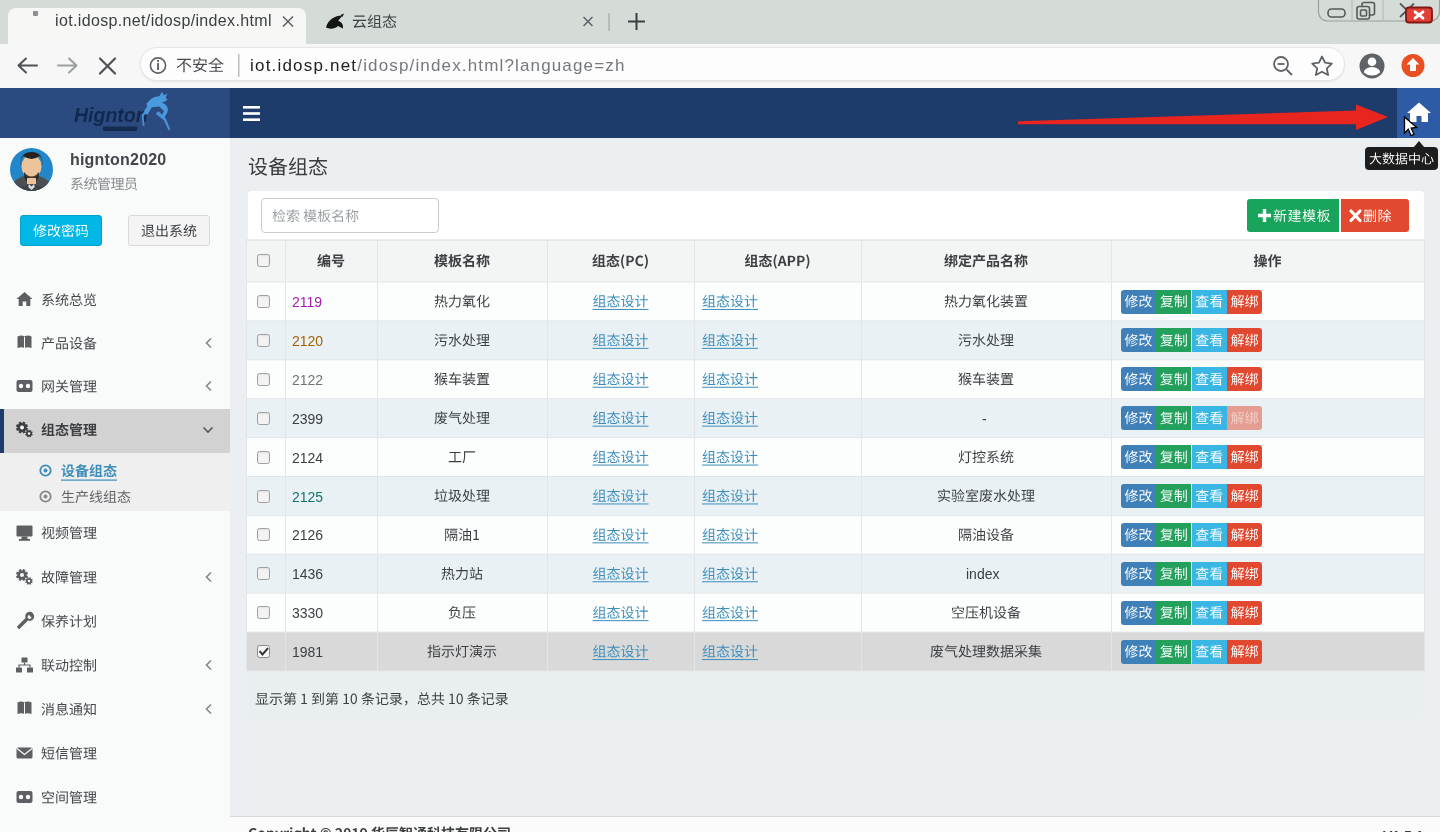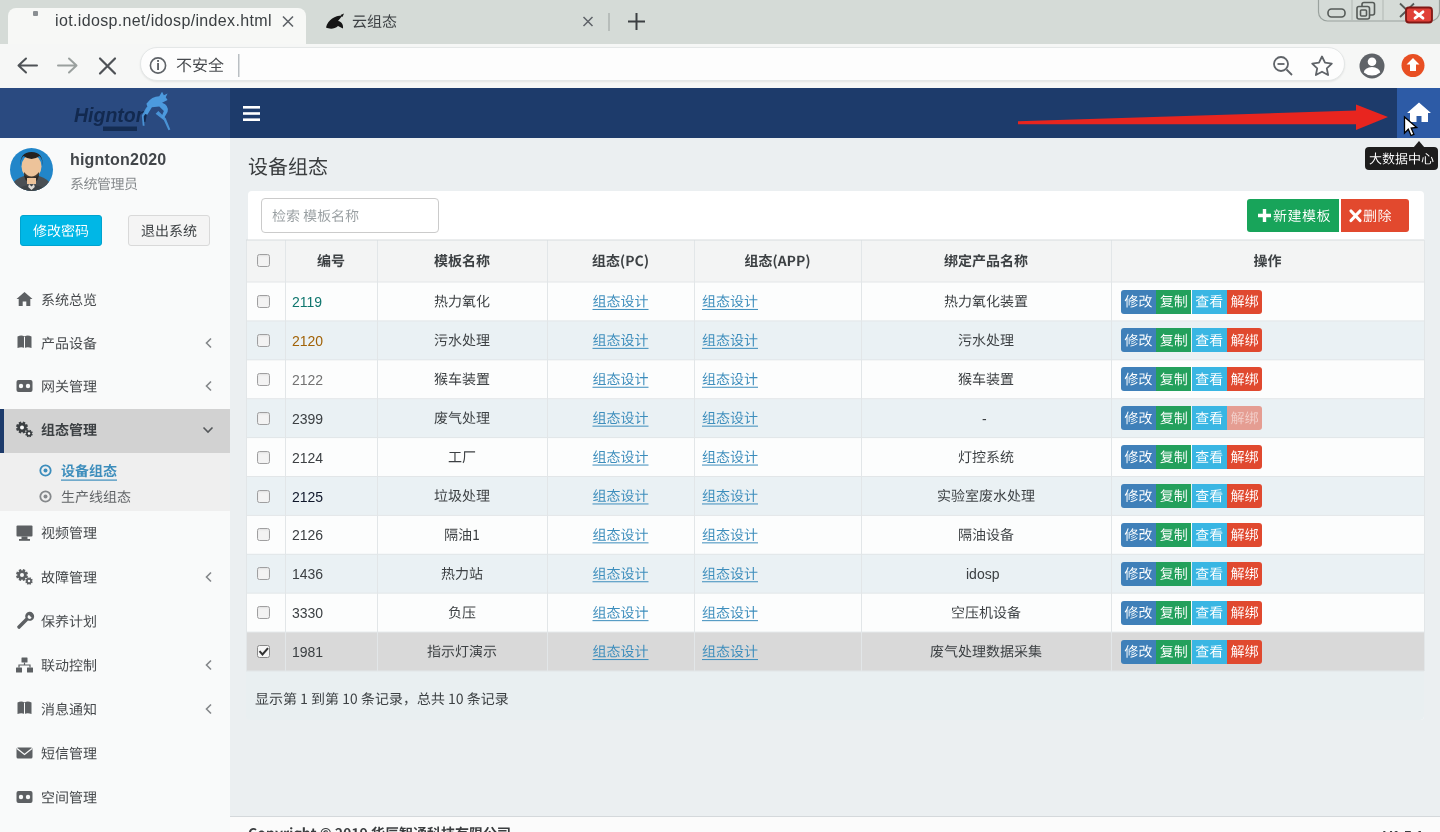--- a/index.html
+++ b/index.html
@@ -1,19 +1,20 @@
 <!DOCTYPE html>
 <html><head><meta charset="utf-8"><style>html,body{margin:0;padding:0;width:1440px;height:832px;overflow:hidden;font-family:"Liberation Sans",sans-serif;}*{box-sizing:border-box}</style></head><body>
 <div style="position:relative;width:1440px;height:588px;background:#ebeff1">
     <div style="position:absolute;left:0px;top:0px;width:1440px;height:44px;background:#d5dbd7"></div>
     <div style="position:absolute;left:8px;top:8px;width:298px;height:36px;background:#f7f8f6;border-radius:8px 8px 0 0"></div>
     <div style="position:absolute;left:33px;top:11px;width:5px;height:5px;background:#8a8f92;border-radius:1px"></div>
     <div style="position:absolute;left:55px;top:12px;width:218px;overflow:hidden;white-space:nowrap;font-size:16px;color:#3c4043;letter-spacing:.35px">iot.idosp.net/idosp/index.html</div>
     <div style="position:absolute;left:0px;top:44px;width:1440px;height:44px;background:#f6f7f6"></div>
     <div style="position:absolute;left:140px;top:47px;width:1205px;height:34px;background:#fdfdfd;border:1px solid #e4e7e7;border-radius:17px;box-shadow:0 1px 2px rgba(0,0,0,0.08)"></div>
+    <div style="position:absolute;left:250px;top:54px;font-size:17px;color:#202124;letter-spacing:1.2px;white-space:nowrap;line-height:23px">iot.idosp.net<span style="color:#75797e;letter-spacing:1.15px">/idosp/index.html?language=zh</span></div>
     <div style="position:absolute;left:230px;top:88px;width:1210px;height:50px;background:#1d3b6b"></div>
     <div style="position:absolute;left:0px;top:88px;width:230px;height:50px;background:#2a4a80"></div>
     <div style="position:absolute;left:1397px;top:88px;width:43px;height:50px;background:#2d5ba6"></div>
     <div style="position:absolute;left:1365px;top:147px;width:73px;height:23px;background:#1d1d1d;border-radius:4px;z-index:40"></div>
     <div style="position:absolute;left:0px;top:138px;width:230px;height:694px;background:#f9fafa"></div>
     <div style="position:absolute;left:70px;top:151px;font-size:16px;font-weight:bold;color:#42464a;letter-spacing:.2px">hignton2020</div>
     <div style="position:absolute;left:20px;top:215px;width:82px;height:31px;background:#00b7e6;border:1px solid #00a3cf;border-radius:3px"></div>
     <div style="position:absolute;left:128px;top:215px;width:82px;height:31px;background:#f4f4f4;border:1px solid #d9d9d9;border-radius:3px"></div>
     <div style="position:absolute;left:0px;top:408.5px;width:230px;height:44px;background:#d2d2d2;border-left:4px solid #1d3b6b"></div>
     <div style="position:absolute;left:0px;top:452.5px;width:230px;height:58.5px;background:#efefef"></div>
@@ -28,21 +29,21 @@
     <div style="position:absolute;left:246px;top:359.8px;width:1178px;height:38.9px;background:#fcfdfd"></div>
     <div style="position:absolute;left:246px;top:398.7px;width:1178px;height:38.9px;background:#eaf1f4"></div>
     <div style="position:absolute;left:246px;top:437.6px;width:1178px;height:38.9px;background:#fcfdfd"></div>
     <div style="position:absolute;left:246px;top:476.5px;width:1178px;height:38.9px;background:#eaf1f4"></div>
     <div style="position:absolute;left:246px;top:515.4px;width:1178px;height:38.9px;background:#fcfdfd"></div>
     <div style="position:absolute;left:246px;top:554.3px;width:1178px;height:38.9px;background:#eaf1f4"></div>
     <div style="position:absolute;left:246px;top:593.2px;width:1178px;height:38.9px;background:#fcfdfd"></div>
     <div style="position:absolute;left:246px;top:632.1px;width:1178px;height:38.9px;background:#d9d9d9"></div>
     <div style="position:absolute;left:257px;top:254px;width:13px;height:13px;background:#f3f3f3;border:1px solid #9f9fa0;border-radius:2.5px;box-shadow:inset 0 1px 2px rgba(0,0,0,0.08)"></div>
     <div style="position:absolute;left:257px;top:295px;width:13px;height:13px;background:#f3f3f3;border:1px solid #9f9fa0;border-radius:2.5px;box-shadow:inset 0 1px 2px rgba(0,0,0,0.08)"></div>
-    <div style="position:absolute;left:292px;top:294px;font-size:14px;color:#0f766e">2119</div>
+    <div style="position:absolute;left:292px;top:294px;font-size:14px;color:#a21caf">2119</div>
     <div style="position:absolute;left:1121px;top:289.5px;width:34.8px;height:24px;background:#3f80b9;border-radius:3px 0 0 3px"></div>
     <div style="position:absolute;left:1156.4px;top:289.5px;width:34.8px;height:24px;background:#23a05c;border-radius:0"></div>
     <div style="position:absolute;left:1191.8px;top:289.5px;width:34.8px;height:24px;background:#39b6e3;border-radius:0"></div>
     <div style="position:absolute;left:1227.2px;top:289.5px;width:34.8px;height:24px;background:#e0492f;border-radius:0 3px 3px 0"></div>
     <div style="position:absolute;left:257px;top:333.9px;width:13px;height:13px;background:#f3f3f3;border:1px solid #9f9fa0;border-radius:2.5px;box-shadow:inset 0 1px 2px rgba(0,0,0,0.08)"></div>
     <div style="position:absolute;left:292px;top:332.9px;font-size:14px;color:#a16207">2120</div>
     <div style="position:absolute;left:1121px;top:328.4px;width:34.8px;height:24px;background:#3f80b9;border-radius:3px 0 0 3px"></div>
     <div style="position:absolute;left:1156.4px;top:328.4px;width:34.8px;height:24px;background:#23a05c;border-radius:0"></div>
     <div style="position:absolute;left:1191.8px;top:328.4px;width:34.8px;height:24px;background:#39b6e3;border-radius:0"></div>
     <div style="position:absolute;left:1227.2px;top:328.4px;width:34.8px;height:24px;background:#e0492f;border-radius:0 3px 3px 0"></div>
@@ -59,34 +60,34 @@
     <div style="position:absolute;left:1156.4px;top:406.2px;width:34.8px;height:24px;background:#23a05c;border-radius:0"></div>
     <div style="position:absolute;left:1191.8px;top:406.2px;width:34.8px;height:24px;background:#39b6e3;border-radius:0"></div>
     <div style="position:absolute;left:1227.2px;top:406.2px;width:34.8px;height:24px;background:#e0492f;border-radius:0 3px 3px 0;opacity:.5"></div>
     <div style="position:absolute;left:257px;top:450.6px;width:13px;height:13px;background:#f3f3f3;border:1px solid #9f9fa0;border-radius:2.5px;box-shadow:inset 0 1px 2px rgba(0,0,0,0.08)"></div>
     <div style="position:absolute;left:292px;top:449.6px;font-size:14px;color:#3c4043">2124</div>
     <div style="position:absolute;left:1121px;top:445.1px;width:34.8px;height:24px;background:#3f80b9;border-radius:3px 0 0 3px"></div>
     <div style="position:absolute;left:1156.4px;top:445.1px;width:34.8px;height:24px;background:#23a05c;border-radius:0"></div>
     <div style="position:absolute;left:1191.8px;top:445.1px;width:34.8px;height:24px;background:#39b6e3;border-radius:0"></div>
     <div style="position:absolute;left:1227.2px;top:445.1px;width:34.8px;height:24px;background:#e0492f;border-radius:0 3px 3px 0"></div>
     <div style="position:absolute;left:257px;top:489.5px;width:13px;height:13px;background:#f3f3f3;border:1px solid #9f9fa0;border-radius:2.5px;box-shadow:inset 0 1px 2px rgba(0,0,0,0.08)"></div>
-    <div style="position:absolute;left:292px;top:488.5px;font-size:14px;color:#0f172a">2125</div>
+    <div style="position:absolute;left:292px;top:488.5px;font-size:14px;color:#0f766e">2125</div>
     <div style="position:absolute;left:1121px;top:484px;width:34.8px;height:24px;background:#3f80b9;border-radius:3px 0 0 3px"></div>
     <div style="position:absolute;left:1156.4px;top:484px;width:34.8px;height:24px;background:#23a05c;border-radius:0"></div>
     <div style="position:absolute;left:1191.8px;top:484px;width:34.8px;height:24px;background:#39b6e3;border-radius:0"></div>
     <div style="position:absolute;left:1227.2px;top:484px;width:34.8px;height:24px;background:#e0492f;border-radius:0 3px 3px 0"></div>
     <div style="position:absolute;left:257px;top:528.4px;width:13px;height:13px;background:#f3f3f3;border:1px solid #9f9fa0;border-radius:2.5px;box-shadow:inset 0 1px 2px rgba(0,0,0,0.08)"></div>
     <div style="position:absolute;left:292px;top:527.4px;font-size:14px;color:#3c4043">2126</div>
     <div style="position:absolute;left:1121px;top:522.9px;width:34.8px;height:24px;background:#3f80b9;border-radius:3px 0 0 3px"></div>
     <div style="position:absolute;left:1156.4px;top:522.9px;width:34.8px;height:24px;background:#23a05c;border-radius:0"></div>
     <div style="position:absolute;left:1191.8px;top:522.9px;width:34.8px;height:24px;background:#39b6e3;border-radius:0"></div>
     <div style="position:absolute;left:1227.2px;top:522.9px;width:34.8px;height:24px;background:#e0492f;border-radius:0 3px 3px 0"></div>
     <div style="position:absolute;left:257px;top:567.3px;width:13px;height:13px;background:#f3f3f3;border:1px solid #9f9fa0;border-radius:2.5px;box-shadow:inset 0 1px 2px rgba(0,0,0,0.08)"></div>
     <div style="position:absolute;left:292px;top:566.3px;font-size:14px;color:#3c4043">1436</div>
-    <div style="position:absolute;left:966px;top:566.3px;font-size:14px;color:#3c4043">idosp</div>
+    <div style="position:absolute;left:966px;top:566.3px;font-size:14px;color:#3c4043">index</div>
     <div style="position:absolute;left:1121px;top:561.8px;width:34.8px;height:24px;background:#3f80b9;border-radius:3px 0 0 3px"></div>
     <div style="position:absolute;left:1156.4px;top:561.8px;width:34.8px;height:24px;background:#23a05c;border-radius:0"></div>
     <div style="position:absolute;left:1191.8px;top:561.8px;width:34.8px;height:24px;background:#39b6e3;border-radius:0"></div>
     <div style="position:absolute;left:1227.2px;top:561.8px;width:34.8px;height:24px;background:#e0492f;border-radius:0 3px 3px 0"></div>
     <div style="position:absolute;left:257px;top:606.2px;width:13px;height:13px;background:#f3f3f3;border:1px solid #9f9fa0;border-radius:2.5px;box-shadow:inset 0 1px 2px rgba(0,0,0,0.08)"></div>
     <div style="position:absolute;left:292px;top:605.2px;font-size:14px;color:#3c4043">3330</div>
     <div style="position:absolute;left:1121px;top:600.7px;width:34.8px;height:24px;background:#3f80b9;border-radius:3px 0 0 3px"></div>
     <div style="position:absolute;left:1156.4px;top:600.7px;width:34.8px;height:24px;background:#23a05c;border-radius:0"></div>
     <div style="position:absolute;left:1191.8px;top:600.7px;width:34.8px;height:24px;background:#39b6e3;border-radius:0"></div>
     <div style="position:absolute;left:1227.2px;top:600.7px;width:34.8px;height:24px;background:#e0492f;border-radius:0 3px 3px 0"></div>

